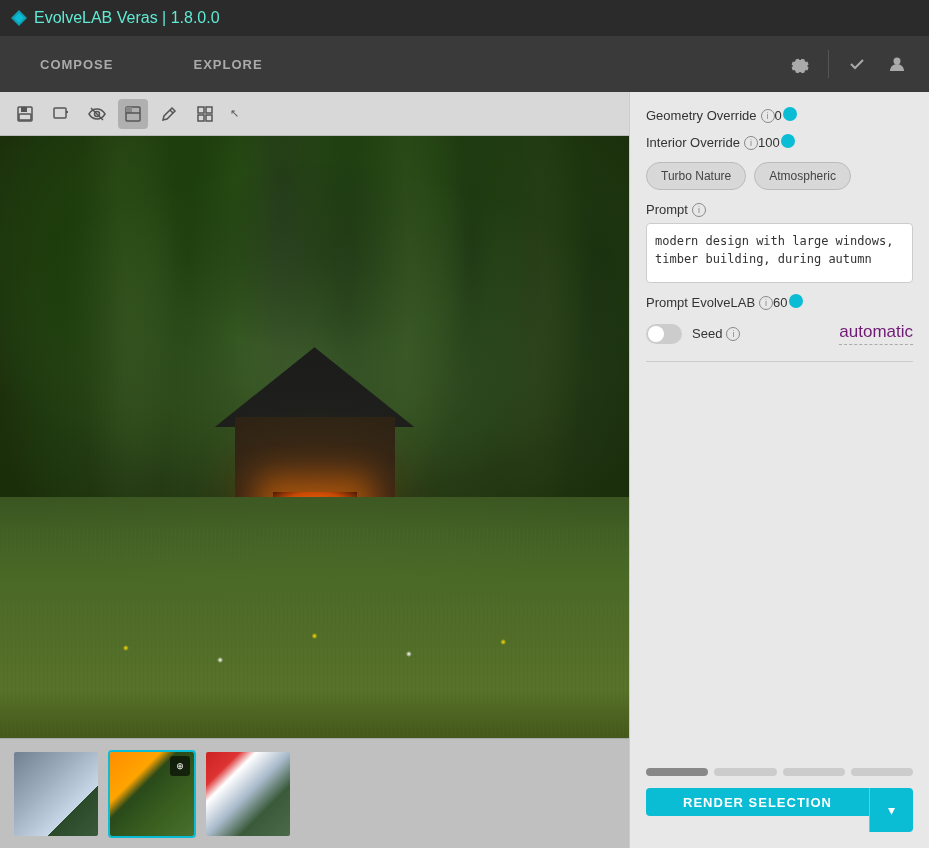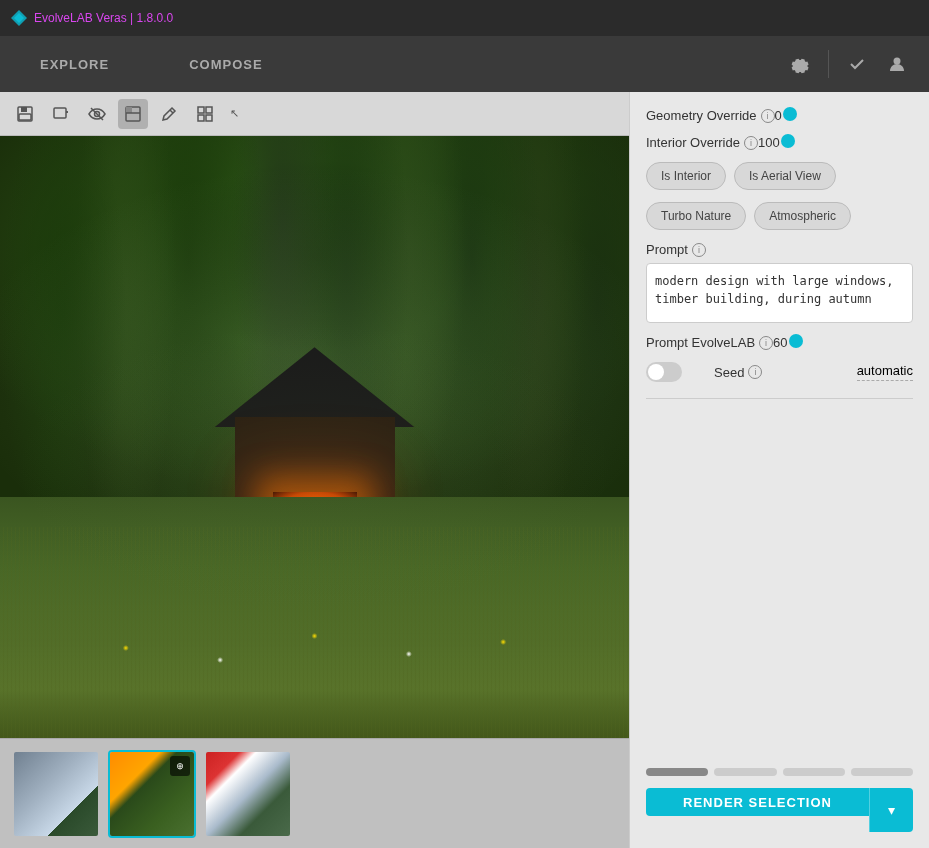--- a/index.html
+++ b/index.html
@@ -25,22 +25,22 @@
     #titlebar .logo {
       display: flex;
       align-items: center;
       gap: 6px;
     }
     #titlebar .logo-icon {
       width: 18px;
       height: 18px;
     }
     #titlebar .title-text {
-      color: #d946ef;
-      font-size: 12px;
+      color: #5eead4;
+      font-size: 16px;
     }
 
     
     #navbar {
       height: 56px;
       background: #3a3a3a;
       display: flex;
       align-items: stretch;
       flex-shrink: 0;
       position: relative;
@@ -407,26 +407,25 @@
       background: #fff;
       border-radius: 50%;
       transition: left 0.2s;
     }
     .seed-label {
       font-size: 13px;
       color: #333;
       display: flex;
       align-items: center;
       gap: 4px;
-      margin-left: 22px;
     }
     .seed-value {
       margin-left: auto;
-      font-size: 13px;
-      color: #000000;
+      font-size: 17px;
+      color: #701a75;
       border-bottom: 1px dashed #aaa;
       padding-bottom: 2px;
     }
 
     
     .divider {
       height: 1px;
       background: #ccc;
       margin: 4px 0;
     }
@@ -495,22 +494,22 @@
   <div class="logo">
     <svg class="logo-icon" viewBox="0 0 18 18" fill="none">
       <polygon points="9,1 17,9 9,17 1,9" fill="#0abcd4" opacity="0.8"></polygon>
       <polygon points="9,4 14,9 9,14 4,9" fill="#0abcd4"></polygon>
     </svg>
     <span class="title-text">EvolveLAB Veras | 1.8.0.0</span>
   </div>
 </div>
 
 <div id="navbar">
+  <div class="nav-tab">COMPOSE</div>
   <div class="nav-tab">EXPLORE</div>
-  <div class="nav-tab">COMPOSE</div>
   <div class="nav-right-icons">
     <div class="nav-icon-btn">
       <svg width="20" height="20" viewBox="0 0 20 20" fill="#aaa">
         <path d="M10 6.5a3.5 3.5 0 100 7 3.5 3.5 0 000-7zm0 5.5a2 2 0 110-4 2 2 0 010 4z"></path>
         <path d="M17.4 11.4l1.2-1-1.2-2.8-1.6.3c-.3-.3-.6-.5-1-.8l-.2-1.6-2.9-.8-1 1.2c-.4 0-.8 0-1.2 0l-1-1.2-2.9.8-.2 1.6c-.3.2-.7.5-1 .8l-1.6-.3-1.2 2.8 1.2 1c0 .4 0 .8 0 1.2l-1.2 1 1.2 2.8 1.6-.3c.3.3.6.5 1 .8l.2 1.6 2.9.8 1-1.2c.4 0 .8 0 1.2 0l1 1.2 2.9-.8.2-1.6c.3-.2.7-.5 1-.8l1.6.3 1.2-2.8-1.2-1c0-.4 0-.8 0-1.2z"></path>
       </svg>
     </div>
     <div class="nav-divider"></div>
     <div class="nav-icon-btn">
       <svg width="20" height="20" viewBox="0 0 20 20" fill="none" stroke="#aaa" stroke-width="2">
@@ -645,24 +644,20 @@
           <span class="info-icon">i</span>
         </span>
         <span class="slider-value">100</span>
       </div>
       <div class="slider-track">
         <div class="slider-fill mat-slider-fill"></div>
         <div class="slider-thumb mat-slider-thumb"></div>
       </div>
     </div>
 
-    <div class="chips-row">
-      <div class="chip">Is Interior</div>
-      <div class="chip">Is Aerial View</div>
-    </div>
 
     <div class="chips-row">
       <div class="chip">Turbo Nature</div>
       <div class="chip">Atmospheric</div>
     </div>
 
     <div class="prompt-section">
       <div class="prompt-label">
         <span>Prompt</span>
         <span class="info-icon">i</span>

